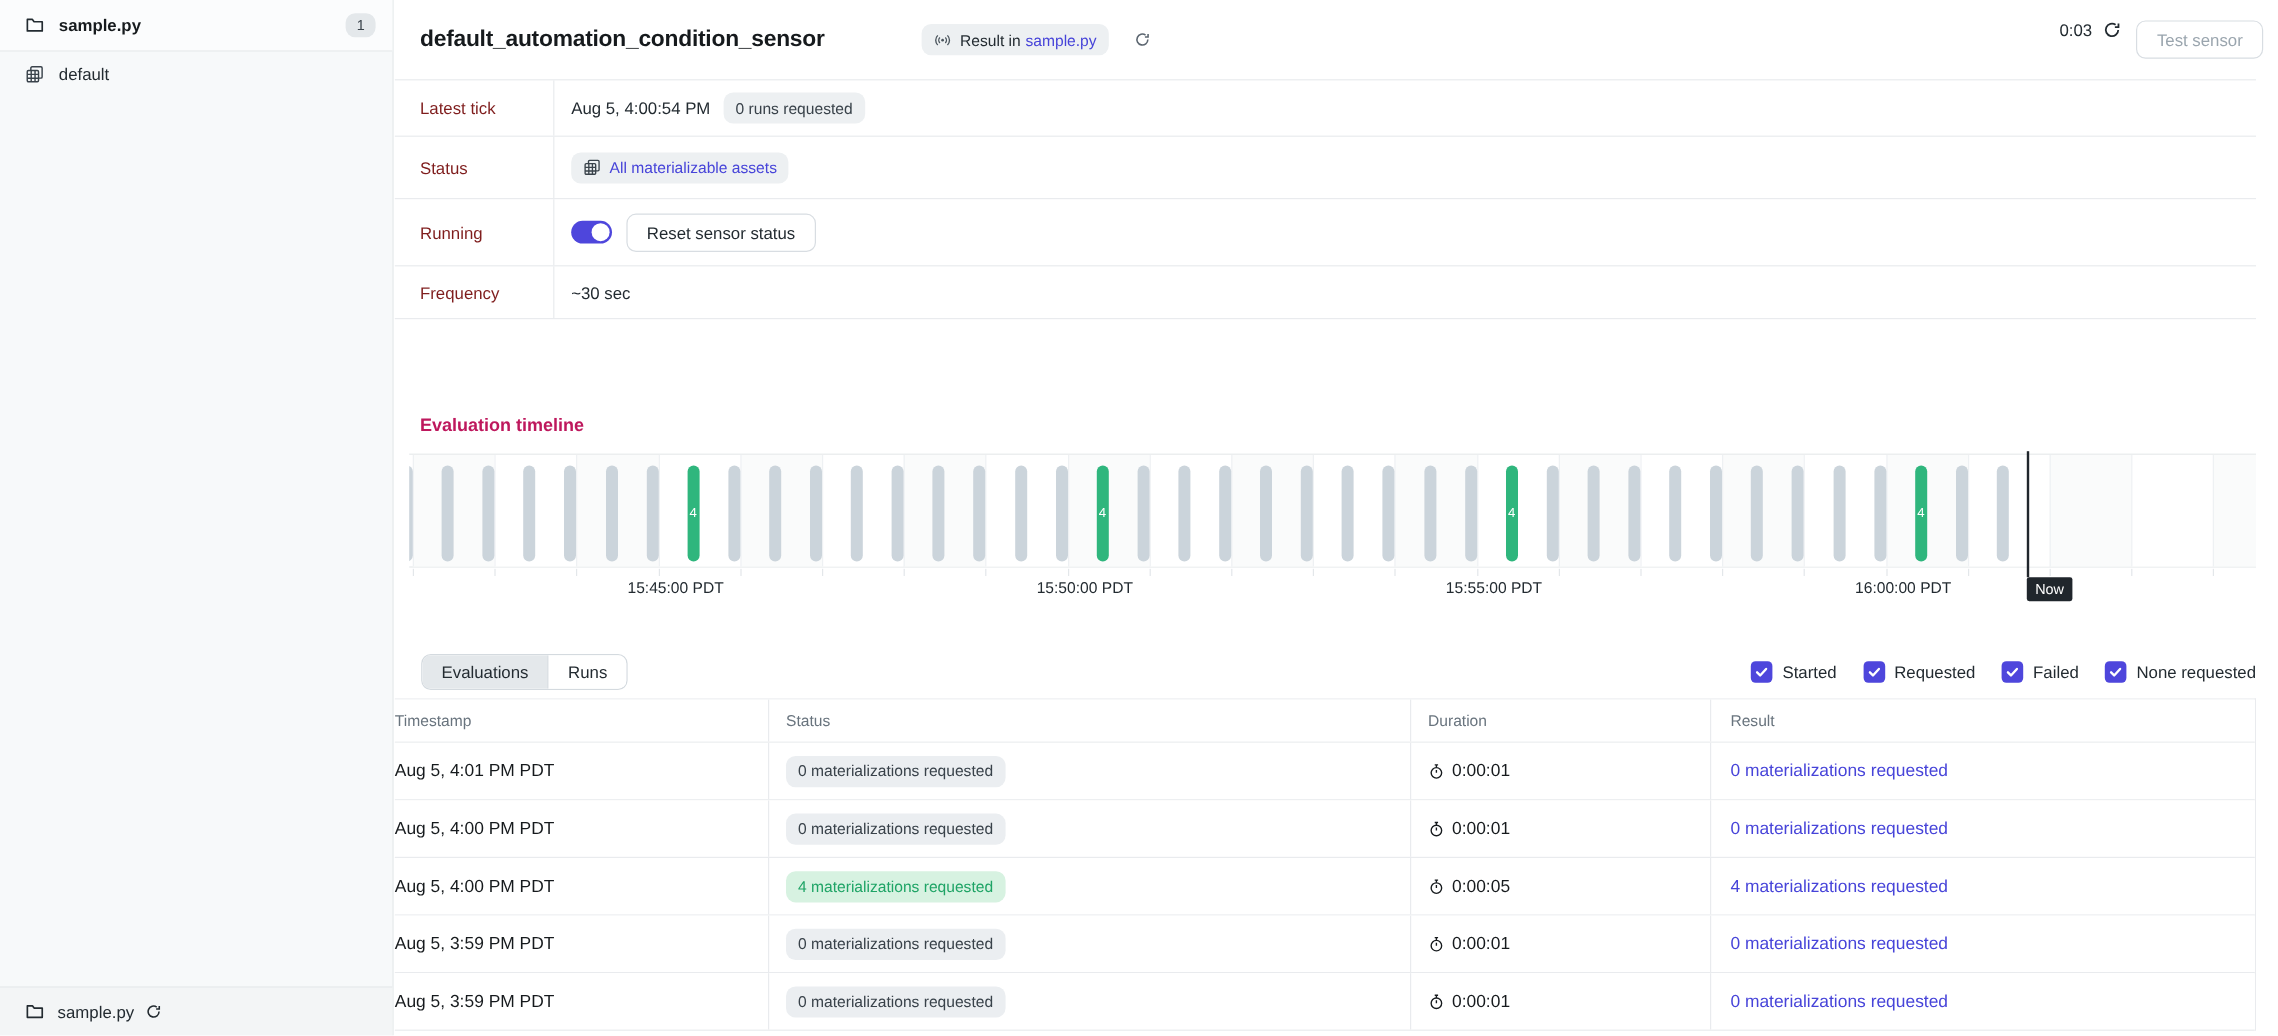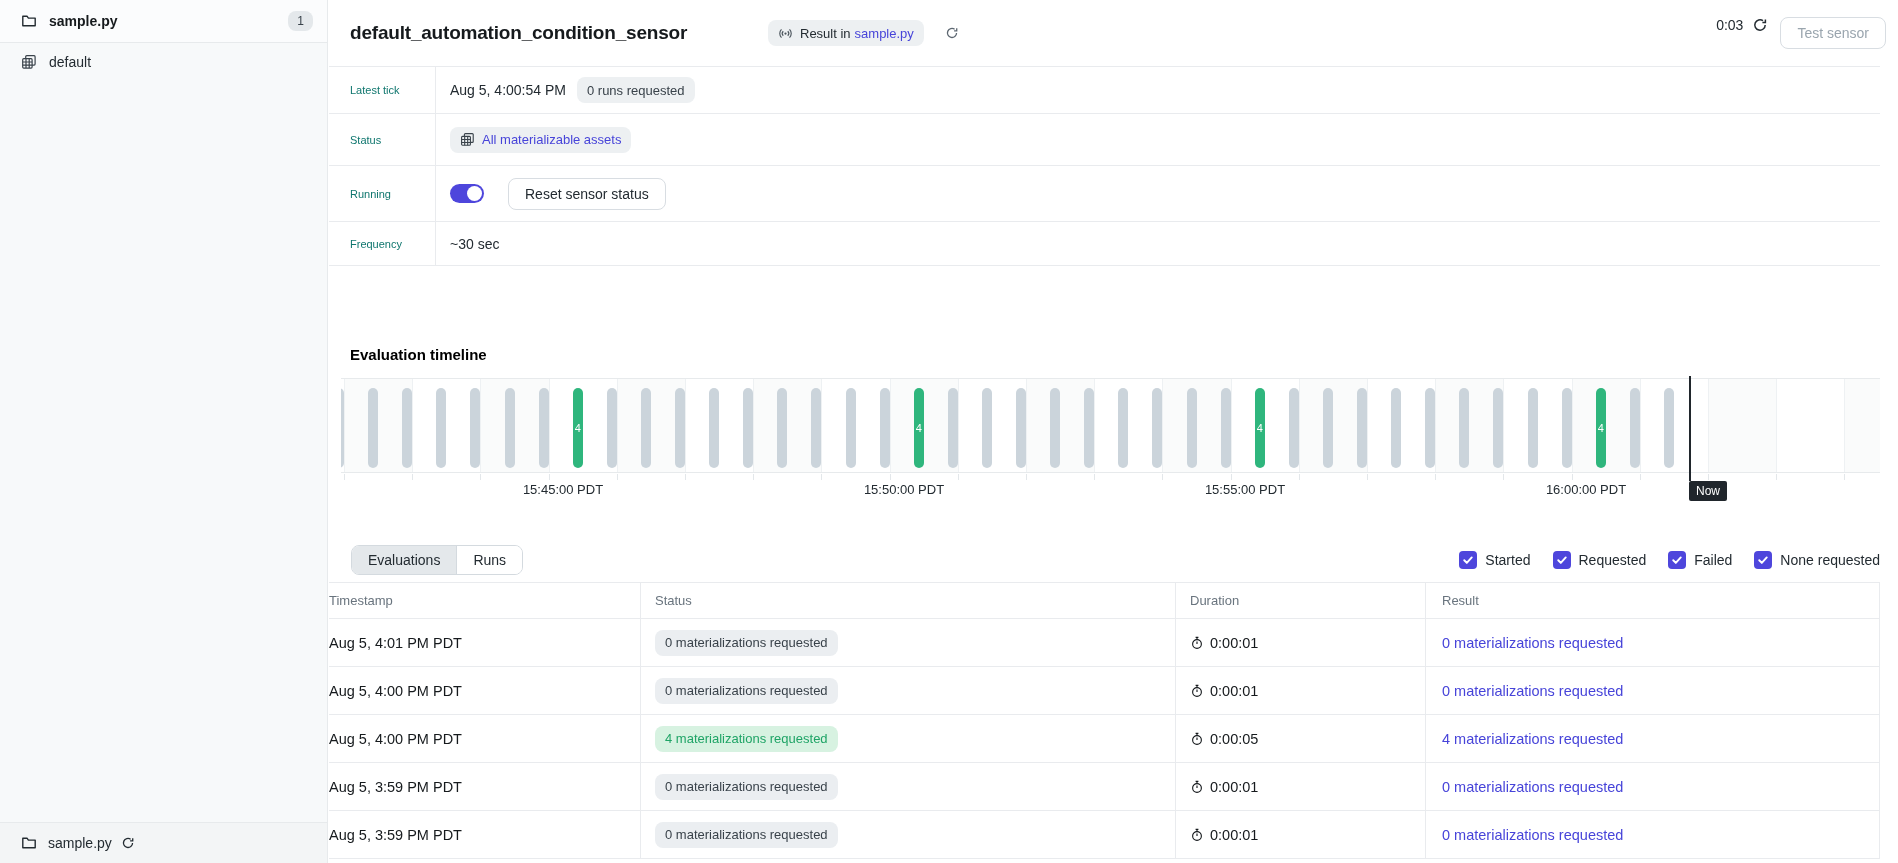--- a/index.html
+++ b/index.html
@@ -32,30 +32,30 @@
   .hdr-right{position:absolute;right:12px;top:17px;height:32px;display:flex;align-items:flex-start;}
   .countdown{font-size:14px;color:#232b31;}
   .cd-refresh{margin:0 12px 0 9px;color:#232b31;cursor:pointer;}
   .btn{border:1px solid #d8dde2;background:#fff;border-radius:8px;height:32px;padding:0 16px;
     font-size:14px;font-family:inherit;display:inline-flex;align-items:center;cursor:pointer;color:#232b31;}
   .btn.disabled{color:#9aa5ae;}
 
   
   .props{position:absolute;left:329px;top:66px;width:1551px;border-top:1px solid #e9ebee;}
   .prow{display:flex;border-bottom:1px solid #e9ebee;align-items:center;}
-  .prow .pl{width:107px;padding-left:21px;font-size:11px;color:#0f766e;border-right:1px solid #e9ebee;align-self:stretch;display:flex;align-items:center;}
+  .prow .pl{width:133px;padding-left:21px;font-size:14px;color:#7f1d1d;border-right:1px solid #e9ebee;align-self:stretch;display:flex;align-items:center;}
   .prow .pv{flex:1;padding-left:14px;display:flex;align-items:center;font-size:14px;color:#232b31;}
   .pill{background:#edf0f2;border-radius:8px;height:26px;display:inline-flex;align-items:center;padding:0 10px;font-size:13px;color:#39424a;white-space:nowrap;}
   .pill .icon{margin-right:7px;color:#3a434b;}
   .pill .plink{color:#4744d9;cursor:pointer;}
   .toggle{width:34px;height:19px;border-radius:10px;background:#4e46dc;position:relative;cursor:pointer;flex:none;}
   .toggle .knob{position:absolute;right:2px;top:2px;width:15px;height:15px;border-radius:50%;background:#fff;}
 
   
-  .tl-title{position:absolute;left:350px;top:346px;font-size:15px;font-weight:700;color:#000000;}
+  .tl-title{position:absolute;left:350px;top:346px;font-size:15px;font-weight:700;color:#be185d;}
   .chart{position:absolute;left:341px;top:378px;width:1539px;height:95px;border-top:1px solid #e7eaec;border-bottom:1px solid #e7eaec;overflow:hidden;background:#fff;}
   .band{position:absolute;top:0;height:95px;border-left:1px solid #eef1f3;}
   .tick-bar{position:absolute;top:9px;width:10px;height:80px;border-radius:5px;background:#cbd4db;cursor:pointer;}
   .tick-bar.green{background:#2fb67d;color:#fff;font-size:11px;display:flex;align-items:center;justify-content:center;}
   .bstub{position:absolute;width:1px;height:6px;top:474px;background:#e3e7ea;}
   .tl-label{position:absolute;top:482px;transform:translateX(-50%);font-size:13px;color:#232b31;white-space:nowrap;}
   .now-line{position:absolute;left:1689px;top:376px;width:2px;height:105px;background:#20262c;}
   .now-tip{position:absolute;left:1689px;top:481px;background:#20262c;color:#fff;font-size:12px;padding:3px 7px;border-radius:2px;}
 
   
@@ -179,21 +179,21 @@
           <span class="plink">All materializable assets</span>
         </span>
       </div>
     </div>
     <div class="prow" style="height:56px">
       <div class="pl">Running</div>
       <div class="pv">
         <span class="toggle">
             <span class="knob"></span>
           </span>
-        <button class="btn" style="margin-left:24px">Reset sensor status</button>
+        <button class="btn" style="margin-left:12px">Reset sensor status</button>
       </div>
     </div>
     <div class="prow" style="height:44px">
       <div class="pl">Frequency</div>
       <div class="pv">
           <span>~30 sec</span>
         </div>
     </div>
   </section>
 

